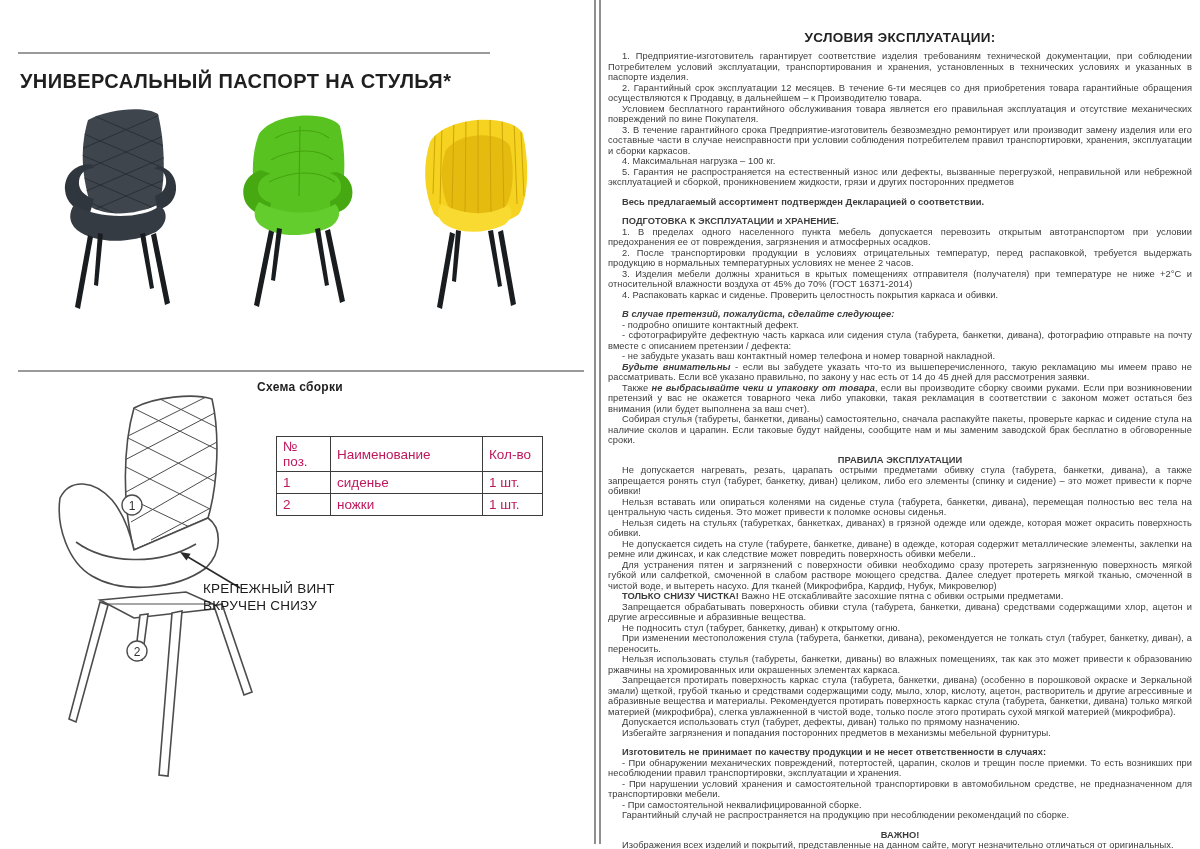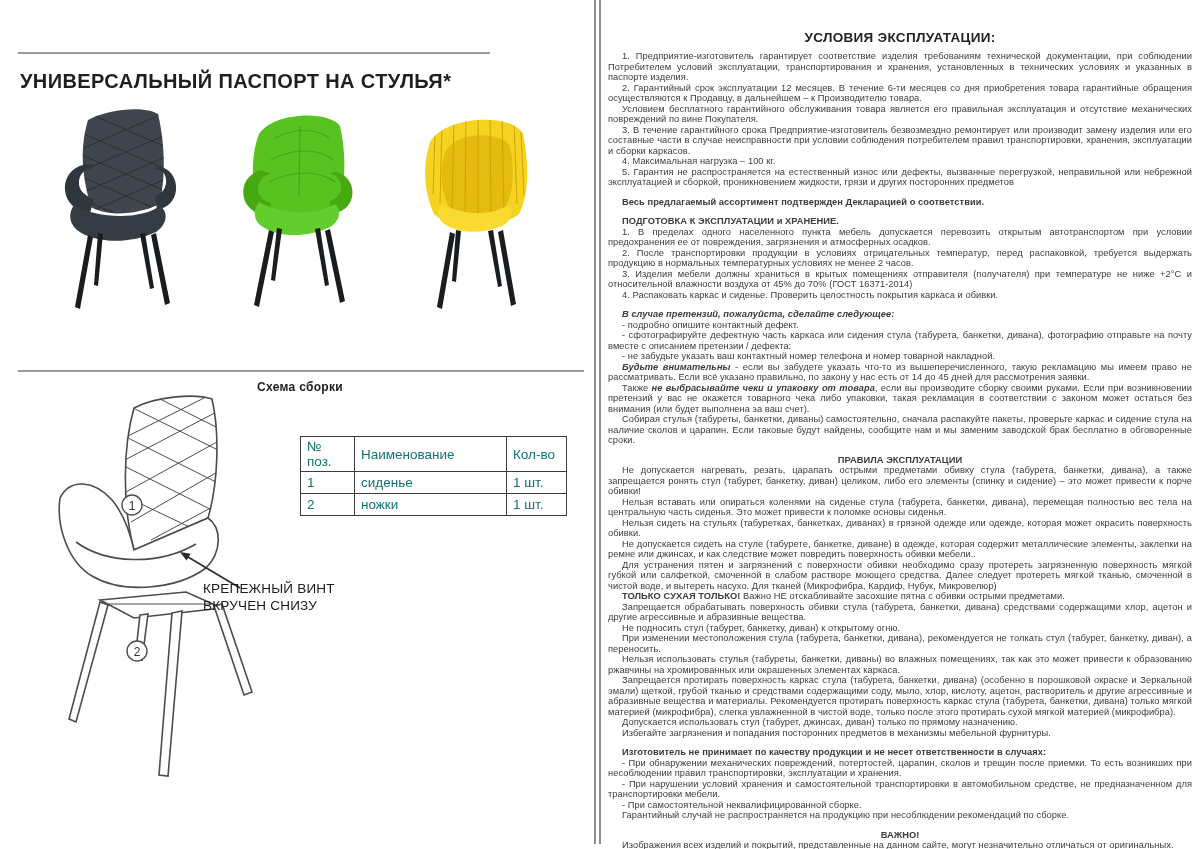--- a/index.html
+++ b/index.html
@@ -16,21 +16,21 @@
     font-size:20px; font-weight:700; color:#1f1f1f; letter-spacing:.4px; white-space:nowrap;
   }
   .chairs-row { position:absolute; left:36px; top:104px; width:534px; display:flex; gap:4px; }
   .assembly-heading {
     position:absolute; left:120px; top:380px; width:360px; text-align:center;
     font-size:12px; font-weight:700; color:#1d1d1d; letter-spacing:.3px;
   }
   .diagram { position:absolute; left:36px; top:392px; }
   .parts-table {
     position:absolute; left:276px; top:436px; border-collapse:collapse;
-    font-size:13.5px; color:#0f766e;margin-left:24px;
+    font-size:13.5px; color:#be185d;
   }
   .parts-table th, .parts-table td {
     border:1.6px solid #3c3c3c; padding:2px 5px 2px 6px; text-align:left; font-weight:400;
   }
   .parts-table th { height:20px; }
   .parts-table td { height:17px; }
   .col-num { width:42px; } .col-name { width:140px; } .col-qty { width:48px; }
   .screw-note {
     position:absolute; left:203px; top:581px; font-size:13.5px; font-weight:400;
     line-height:16.5px; color:#1b1b1b; white-space:pre-line; letter-spacing:.2px;
@@ -245,27 +245,27 @@
       <p class="p"><span>- не забудьте указать ваш контактный номер телефона и номер товарной накладной.</span></p>
       <p class="p"><span class="bold ital">Будьте внимательны</span><span> - если вы забудете указать что-то из вышеперечисленного, такую рекламацию мы имеем право не рассматривать. Если всё указано правильно, по закону у нас есть от 14 до 45 дней для рассмотрения заявки.</span></p>
       <p class="p"><span>Также </span><span class="bold ital">не выбрасывайте чеки и упаковку от товара</span><span>, если вы производите сборку своими руками. Если при возникновении претензий у вас не окажется товарного чека либо упаковки, такая рекламация в соответствии с законом может остаться без внимания (или будет выполнена за ваш счет).</span></p>
       <p class="p"><span>Собирая стулья (табуреты, банкетки, диваны) самостоятельно, сначала распакуйте пакеты, проверьте каркас и сидение стула на наличие сколов и царапин. Если таковые будут найдены, сообщите нам и мы заменим заводской брак бесплатно в обговоренные сроки.</span></p>
       <p class="h g"><span>ПРАВИЛА ЭКСПЛУАТАЦИИ</span></p>
       <p class="p"><span>Не допускается нагревать, резать, царапать острыми предметами обивку стула (табурета, банкетки, дивана), а также запрещается ронять стул (табурет, банкетку, диван) целиком, либо его элементы (спинку и сидение) – это может привести к порче обивки!</span></p>
       <p class="p"><span>Нельзя вставать или опираться коленями на сиденье стула (табурета, банкетки, дивана), перемещая полностью вес тела на центральную часть сиденья. Это может привести к поломке основы сиденья.</span></p>
       <p class="p"><span>Нельзя сидеть на стульях (табуретках, банкетках, диванах) в грязной одежде или одежде, которая может окрасить поверхность обивки.</span></p>
       <p class="p"><span>Не допускается сидеть на стуле (табурете, банкетке, диване) в одежде, которая содержит металлические элементы, заклепки на ремне или джинсах, и как следствие может повредить поверхность обивки мебели..</span></p>
       <p class="p"><span>Для устранения пятен и загрязнений с поверхности обивки необходимо сразу протереть загрязненную поверхность мягкой губкой или салфеткой, смоченной в слабом растворе моющего средства. Далее следует протереть мягкой тканью, смоченной в чистой воде, и вытереть насухо. Для тканей (Микрофибра, Кардиф, Нубук, Микровелюр)</span></p>
-      <p class="p"><span class="bold">ТОЛЬКО СУХАЯ ТОЛЬКО!</span><span> Важно НЕ отскабливайте засохшие пятна с обивки острыми предметами.</span></p>
+      <p class="p"><span class="bold">ТОЛЬКО СНИЗУ ЧИСТКА!</span><span> Важно НЕ отскабливайте засохшие пятна с обивки острыми предметами.</span></p>
       <p class="p"><span>Запрещается обрабатывать поверхность обивки стула (табурета, банкетки, дивана) средствами содержащими хлор, ацетон и другие агрессивные и абразивные вещества.</span></p>
       <p class="p"><span>Не подносить стул (табурет, банкетку, диван) к открытому огню.</span></p>
       <p class="p"><span>При изменении местоположения стула (табурета, банкетки, дивана), рекомендуется не толкать стул (табурет, банкетку, диван), а переносить.</span></p>
       <p class="p"><span>Нельзя использовать стулья (табуреты, банкетки, диваны) во влажных помещениях, так как это может привести к образованию ржавчины на хромированных или окрашенных элементах каркаса.</span></p>
       <p class="p"><span>Запрещается протирать поверхность каркас стула (табурета, банкетки, дивана) (особенно в порошковой окраске и Зеркальной эмали) щеткой, грубой тканью и средствами содержащими соду, мыло, хлор, кислоту, ацетон, растворитель и другие агрессивные и абразивные вещества и материалы. Рекомендуется протирать поверхность каркас стула (табурета, банкетки, дивана) только мягкой материей (микрофибра), слегка увлажненной в чистой воде, только после этого протирать сухой мягкой материей (микрофибра).</span></p>
-      <p class="p"><span>Допускается использовать стул (табурет, джинсах, диван) только по прямому назначению.</span></p>
+      <p class="p"><span>Допускается использовать стул (табурет, дефекты, диван) только по прямому назначению.</span></p>
       <p class="p"><span>Избегайте загрязнения и попадания посторонних предметов в механизмы мебельной фурнитуры.</span></p>
       <p class="p g"><span class="bold">Изготовитель не принимает  по качеству продукции и не несет ответственности в случаях:</span></p>
       <p class="p"><span>- При обнаружении  механических повреждений, потертостей, царапин, сколов и трещин после приемки. То есть возникших при несоблюдении правил транспортировки,  эксплуатации и хранения.</span></p>
       <p class="p"><span>- При нарушении условий хранения и самостоятельной транспортировки в автомобильном средстве, не предназначенном для транспортировки мебели.</span></p>
       <p class="p"><span>- При самостоятельной неквалифицированной сборке.</span></p>
       <p class="p"><span>Гарантийный случай не распространяется на продукцию при несоблюдении рекомендаций по сборке.</span></p>
       <p class="h g"><span>ВАЖНО!</span></p>
       <p class="p"><span>Изображения всех изделий и покрытий, представленные на данном сайте, могут незначительно отличаться от оригинальных.</span></p>
     </div>
 

